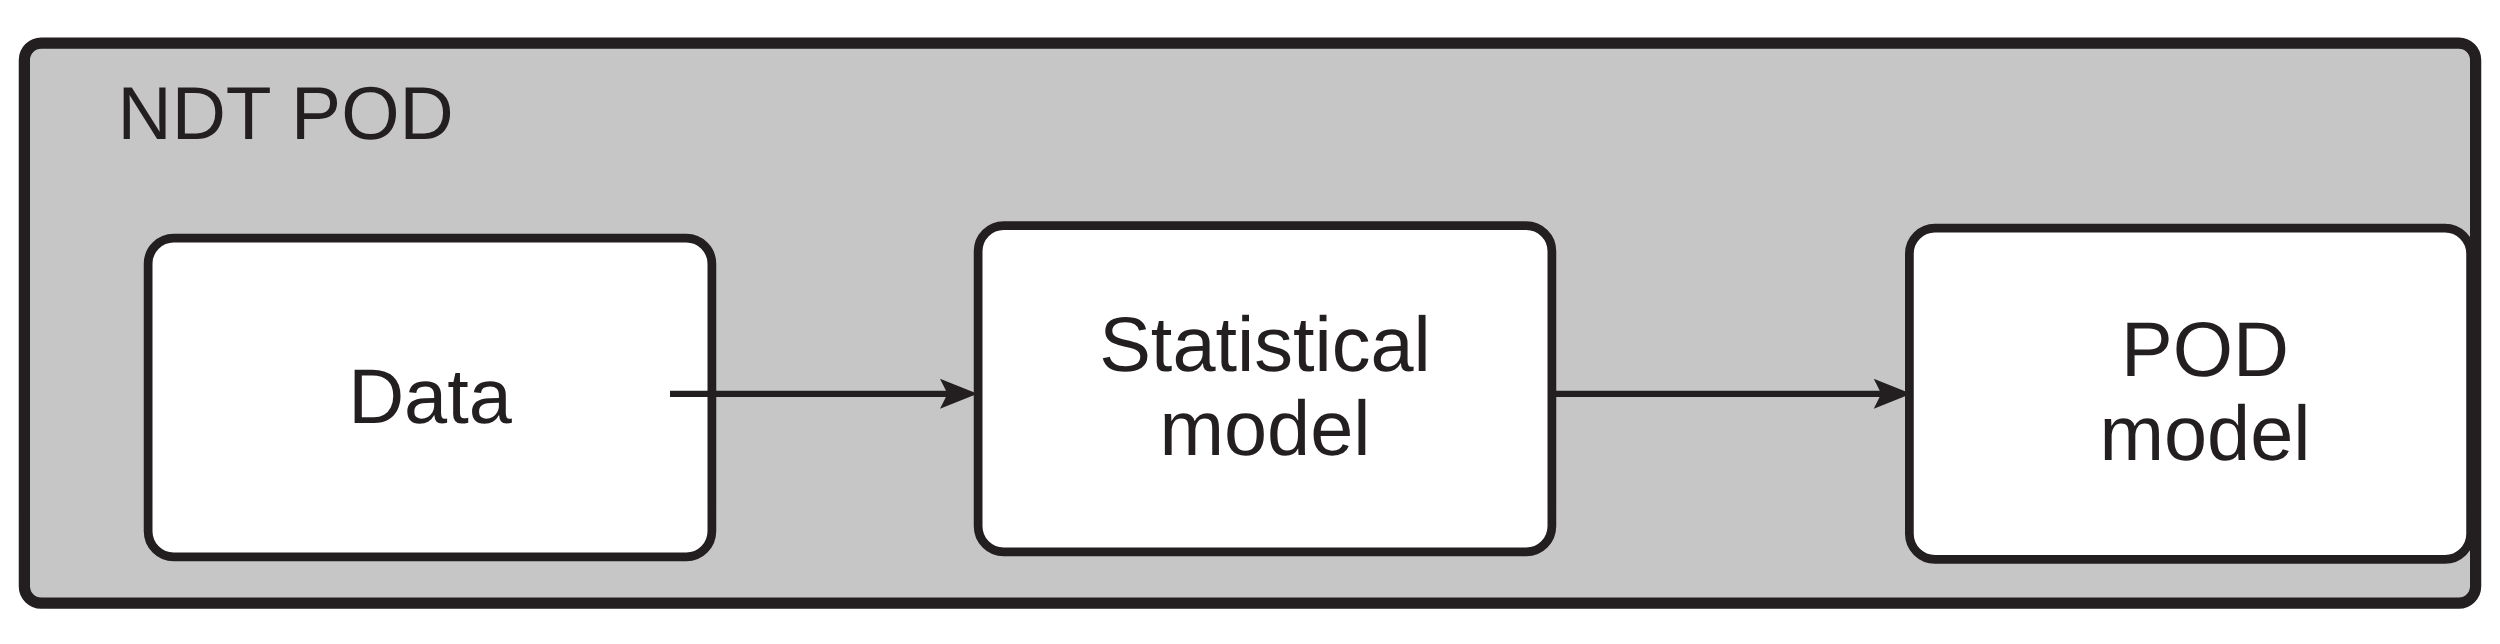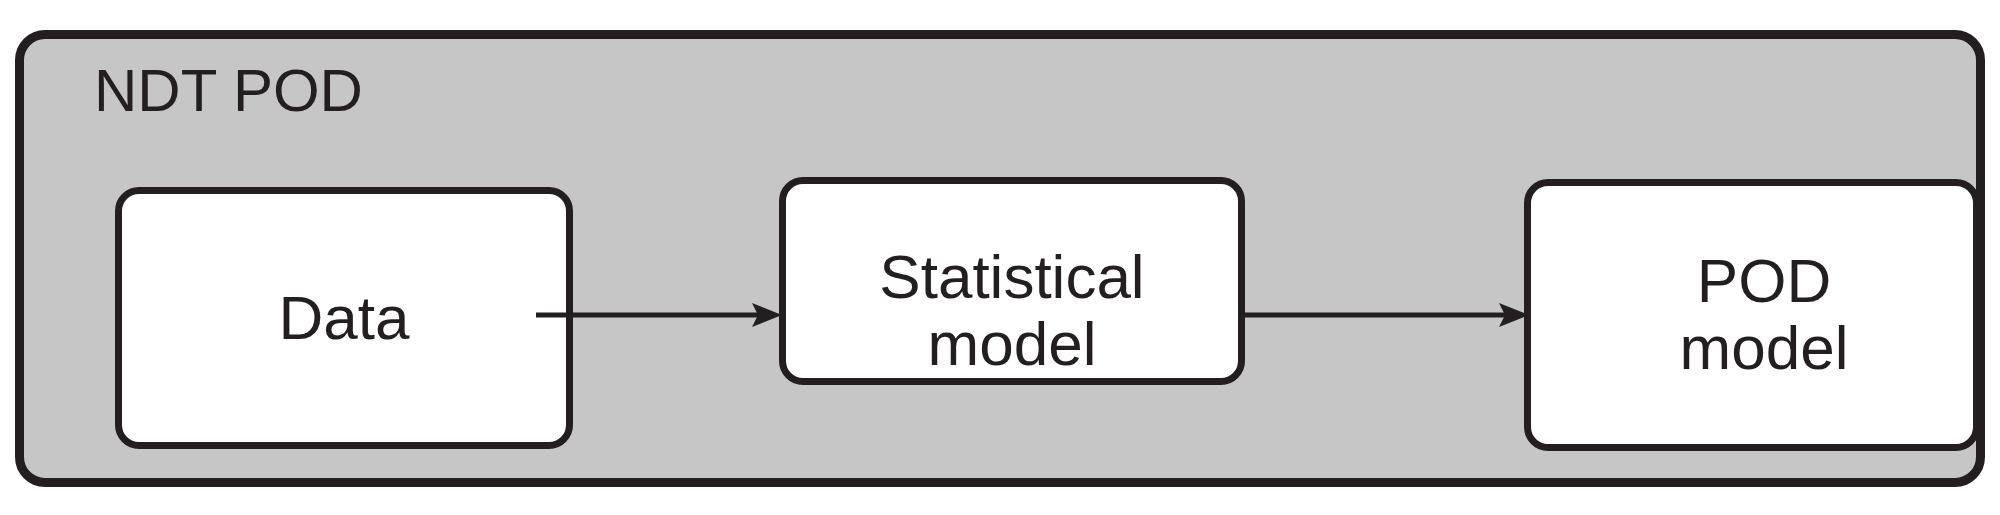--- a/index.html
+++ b/index.html
@@ -20,21 +20,21 @@
   
   .outer-group {
     position: absolute;
     left: 15px;
     top: 30px;
     width: 1970px;
     height: 457px;
     box-sizing: border-box;
     background: #c6c6c6;
     border: 9px solid #231f20;
-    border-radius: 30px;
+    border-radius: 18px;
   }
   .group-title {
     position: absolute;
     left: 70px;
     top: 22px;
     font-size: 60px;
     line-height: 1;
     color: #231f20;
     letter-spacing: 0px;
     white-space: nowrap;
@@ -63,22 +63,21 @@
     left: 55px;
     top: 148px;
     width: 458px;
     height: 262px;
     margin-left: 36px;
   }
   #node-statistical {
     left: 755px;
     top: 138px;
     width: 466px;
-    height: 208px;
-    align-items: flex-end;
+    height: 268px;
   }
   #node-pod {
     left: 1500px;
     top: 140px;
     width: 456px;
     height: 272px;
     padding-left: 24px;
   }
   
   .arrow {

